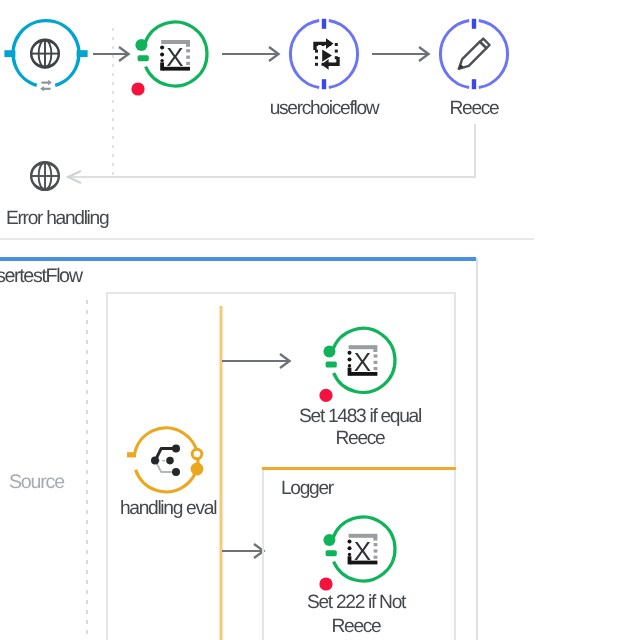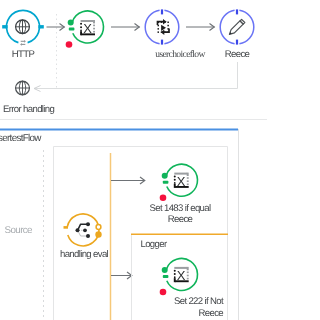--- a/index.html
+++ b/index.html
@@ -71,21 +71,20 @@
   <svg class="layer">
     <g transform="translate(22.5,26.8)">
       <circle cx="0" cy="0" r="6.9" fill="none" stroke="#3f4447" stroke-width="1.25"></circle>
       <ellipse cx="0" cy="0" rx="3.2" ry="6.9" fill="none" stroke="#3f4447" stroke-width="0.95"></ellipse>
       <line x1="-6.9" y1="0" x2="6.9" y2="0" stroke="#3f4447" stroke-width="0.95"></line>
       <line x1="0" y1="-6.9" x2="0" y2="6.9" stroke="#3f4447" stroke-width="0.95"></line>
       <path d="M-5.6,-3.9 A 7.6,7.6 0 0 1 5.6,-3.9" fill="none" stroke="#3f4447" stroke-width="0.9"></path>
       <path d="M-5.6,3.9 A 7.6,7.6 0 0 0 5.6,3.9" fill="none" stroke="#3f4447" stroke-width="0.9"></path>
     </g>
   </svg>
-  <div class="lbl" style="left:0;top:48.5px;width:46px;">HTTP</div>
 
   <svg class="layer">
     <g transform="translate(87.5,27)">
       <path d="M -15.1,-5.3 A 16,16 0 1 1 -14.7,6.3" fill="none" stroke="#0fb45a" stroke-width="1.6"></path>
       <circle cx="-16.8" cy="-4.5" r="3.0" fill="#0fb45a"></circle>
       <rect x="-18.7" y="0.6" width="5.6" height="3.0" rx="0.8" fill="#0fb45a"></rect>
       <circle cx="-18.5" cy="17.5" r="3.3" fill="#f5123e"></circle>
     </g>
   </svg>
   <svg class="layer">
@@ -135,21 +134,21 @@
 
       <path d="M2,5.5 L2,2.2 L8.3,2.2" fill="none" stroke="#1d1d1d" stroke-width="1.7"></path>
       <path d="M7.5,-0.4 L11.2,2.3 L7.5,5 z" fill="#1d1d1d"></path>
 
       <path d="M5.6,5.2 L10.5,8.3 L5.6,11.4 z" fill="#1d1d1d"></path>
 
       <path d="M13.5,9 L13.5,12.6 L8,12.6" fill="none" stroke="#1d1d1d" stroke-width="1.7"></path>
       <path d="M8.8,10 L5.2,12.7 L8.8,15.4 z" fill="#1d1d1d"></path>
     </g>
   </svg>
-  <div class="lbl" style="left:145px;top:48.5px;width:70px;font-family:Liberation Serif, serif;">userchoiceflow</div>
+  <div class="lbl" style="left:127px;top:48.5px;width:70px;">userchoiceflow</div>
 
   <svg class="layer">
     <g transform="translate(237,27)">
       <path d="M -2.4,-16.8 A 17,17 0 0 0 -2.4,16.8 M 2.4,-16.8 A 17,17 0 0 1 2.4,16.8" fill="none" stroke="#6a74f5" stroke-width="1.5"></path>
       <rect x="-1.1" y="-17.6" width="2.2" height="5" fill="#3b47e8"></rect>
       <rect x="-1.1" y="12.6" width="2.2" height="5" fill="#3b47e8"></rect>
     </g>
   </svg>
   <svg class="layer">
     <g transform="translate(237,27)">
@@ -167,21 +166,21 @@
       <line x1="-6.9" y1="0" x2="6.9" y2="0" stroke="#4d5154" stroke-width="0.95"></line>
       <line x1="0" y1="-6.9" x2="0" y2="6.9" stroke="#4d5154" stroke-width="0.95"></line>
       <path d="M-5.6,-3.9 A 7.6,7.6 0 0 1 5.6,-3.9" fill="none" stroke="#4d5154" stroke-width="0.9"></path>
       <path d="M-5.6,3.9 A 7.6,7.6 0 0 0 5.6,3.9" fill="none" stroke="#4d5154" stroke-width="0.9"></path>
     </g>
   </svg>
   <div style="position:absolute;left:3px;top:104px;font-size:9.6px;letter-spacing:-0.65px;color:#45484b;">Error handling</div>
 
   <div style="position:absolute;left:-2px;top:132.5px;font-size:9.9px;letter-spacing:-0.7px;color:#45484b;">sertestFlow</div>
 
-  <div style="position:absolute;left:4.5px;top:225px;font-size:9.8px;letter-spacing:-0.6px;color:#a7abaf;">Source</div>
+  <div style="position:absolute;left:4.5px;top:236px;font-size:9.8px;letter-spacing:-0.6px;color:#a7abaf;">Source</div>
 
   <div style="position:absolute;left:140.5px;top:238.5px;font-size:9.6px;letter-spacing:-0.65px;color:#45484b;">Logger</div>
 
   <svg class="layer">
     <g transform="translate(83,230)">
       <path d="M -15.7,-3.1 A 16,16 0 1 1 -15.2,4.9" fill="none" stroke="#eca71f" stroke-width="1.6"></path>
       <rect x="-19.5" y="-3.9" width="4.5" height="2.6" fill="#eca71f"></rect>
       <circle cx="15.5" cy="-3" r="2.4" fill="#fff" stroke="#eca71f" stroke-width="1.5"></circle>
       <circle cx="15.5" cy="4.5" r="3.2" fill="#eca71f"></circle>
     </g>
@@ -251,18 +250,18 @@
         <circle cx="1.45" cy="10.5" r="0.85"></circle>
       </g>
       <g fill="#9b9ea1">
         <rect x="13.5" y="4.8" width="1.9" height="1.6"></rect>
         <rect x="13.5" y="8.0" width="1.9" height="1.6"></rect>
         <rect x="13.5" y="11.1" width="1.9" height="1.6"></rect>
       </g>
       <text x="7.9" y="13.2" font-family="'Liberation Sans',sans-serif" font-size="13.0" font-weight="400" fill="#2f3234" text-anchor="middle">X</text>
     </g>
   </svg>
-  <div class="lbl2" style="left:133px;top:296.4px;width:90px;text-align:right;">
+  <div class="lbl2" style="left:133px;top:296.4px;width:90px;">
     <span>Set 222 if Not</span><br>
     <span>Reece</span>
   </div>
 
 </div>
 
 </body></html>

